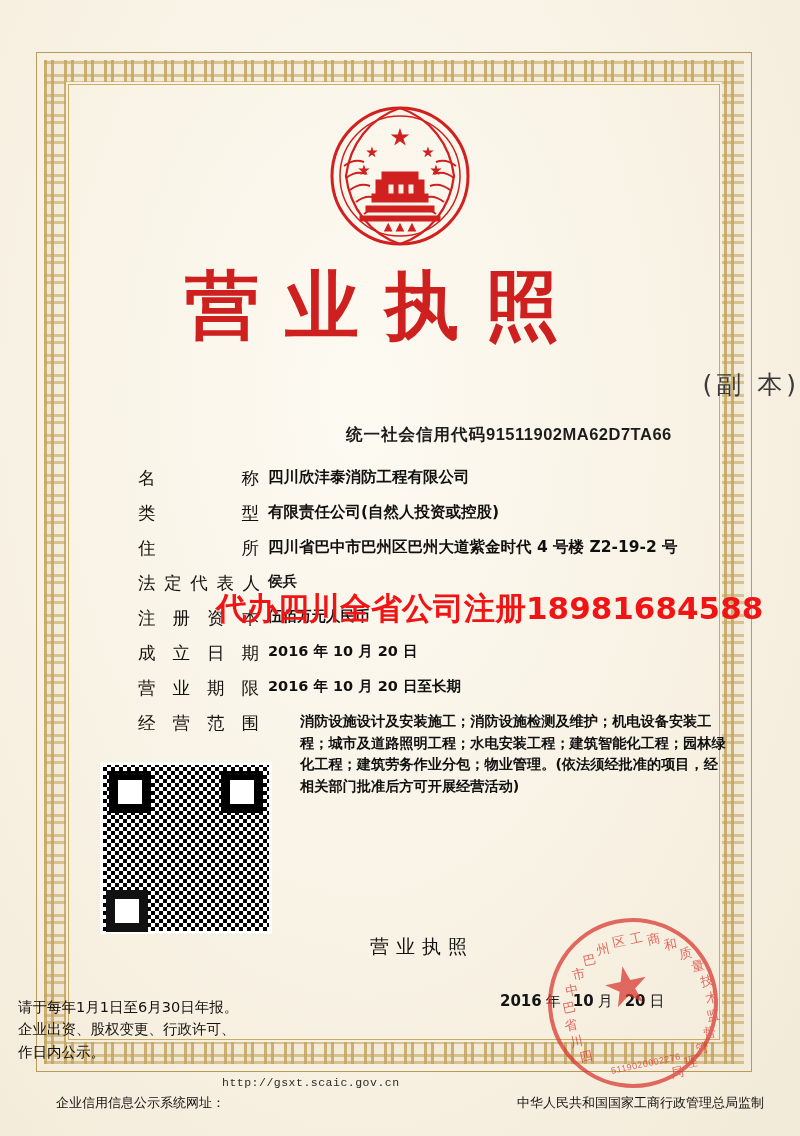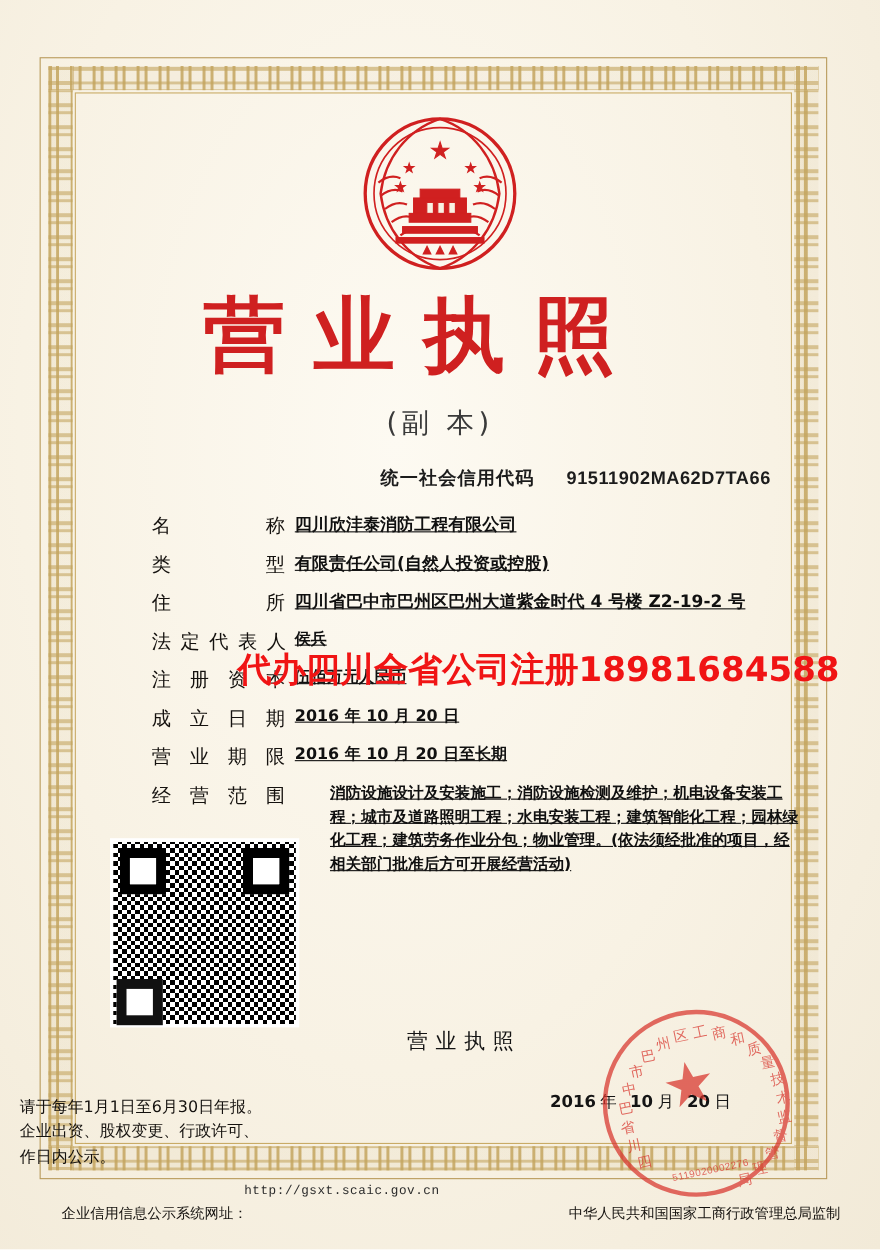--- a/index.html
+++ b/index.html
@@ -89,40 +89,40 @@
     font-weight: bold;
     letter-spacing: 26px;
     text-indent: 26px;
     color: #cf2020;
     line-height: 1;
   }
   .subtitle {
     position: absolute;
     left: 0; top: 368px;
     width: 800px;
-    text-align: center;
+    text-align: right;
     font-family: "DejaVu Sans", "Liberation Sans", sans-serif;
     font-size: 25px;
     color: #3a3a3a;
     letter-spacing: 4px;
   }
 
   
   .credit-row {
     position: absolute;
     left: 346px; top: 424px;
     font-size: 16.5px;
     color: #1c1c1c;
     font-weight: bold;
     letter-spacing: 1px;
     white-space: nowrap;
     font-family: "DejaVu Sans", "Liberation Sans", sans-serif;
   }
   .credit-row .code {
-    margin-left: 29px;
+    margin-left: 0;
     font-family: "Liberation Sans", sans-serif;
     letter-spacing: .5px;
   }
 
   
   .fields {
     position: absolute;
     left: 138px; top: 466px;
     width: 590px;
   }
@@ -144,21 +144,20 @@
   }
   .field .lbl.j5 { letter-spacing: 0; }
   .field .val {
     flex: 1;
     font-size: 15.5px;
     color: #101010;
     font-family: "DejaVu Sans", "Liberation Sans", sans-serif;
     font-weight: bold;
     line-height: 1.45;
     padding-left: 8px;
-    text-decoration: underline;
   }
   .field .val.small { font-size: 14.5px; font-weight: bold; }
   .field.scope .val { font-size: 14.2px; line-height: 1.52; margin-left: 32px; }
 
   
   .lbl span { display: inline-block; }
 
   
   .qr {
     position: absolute;

